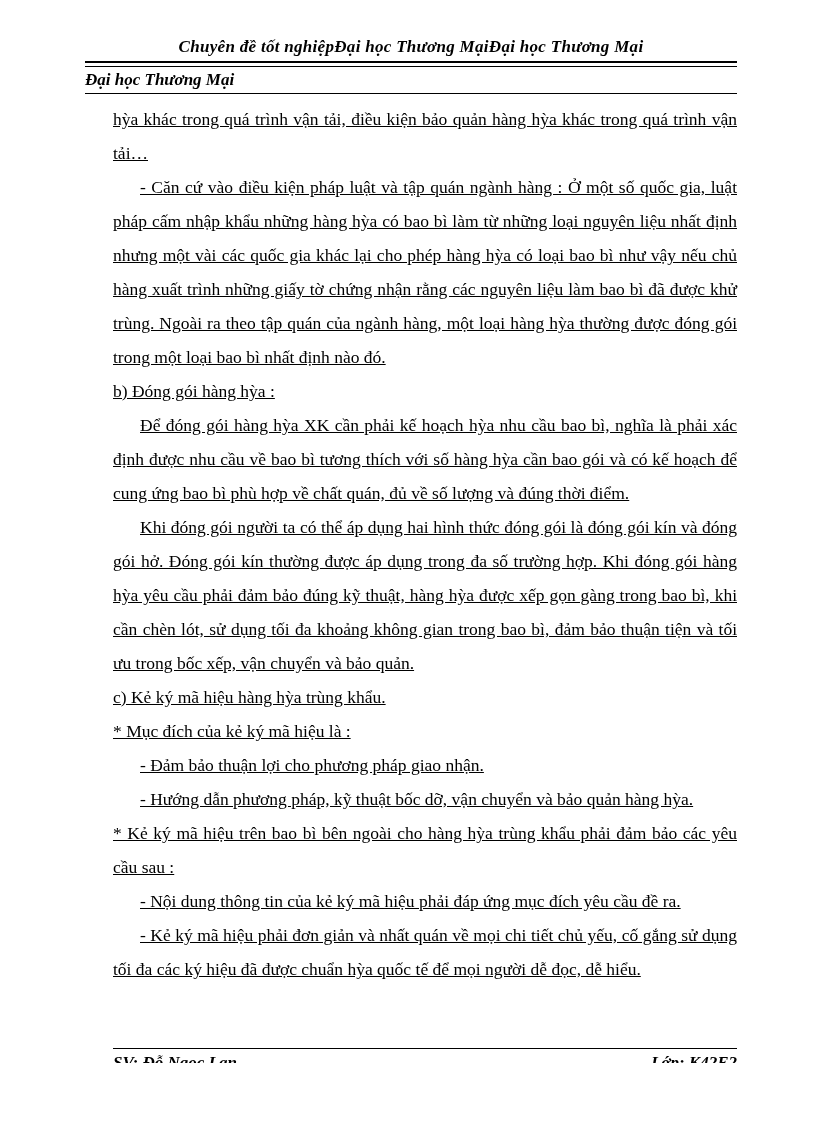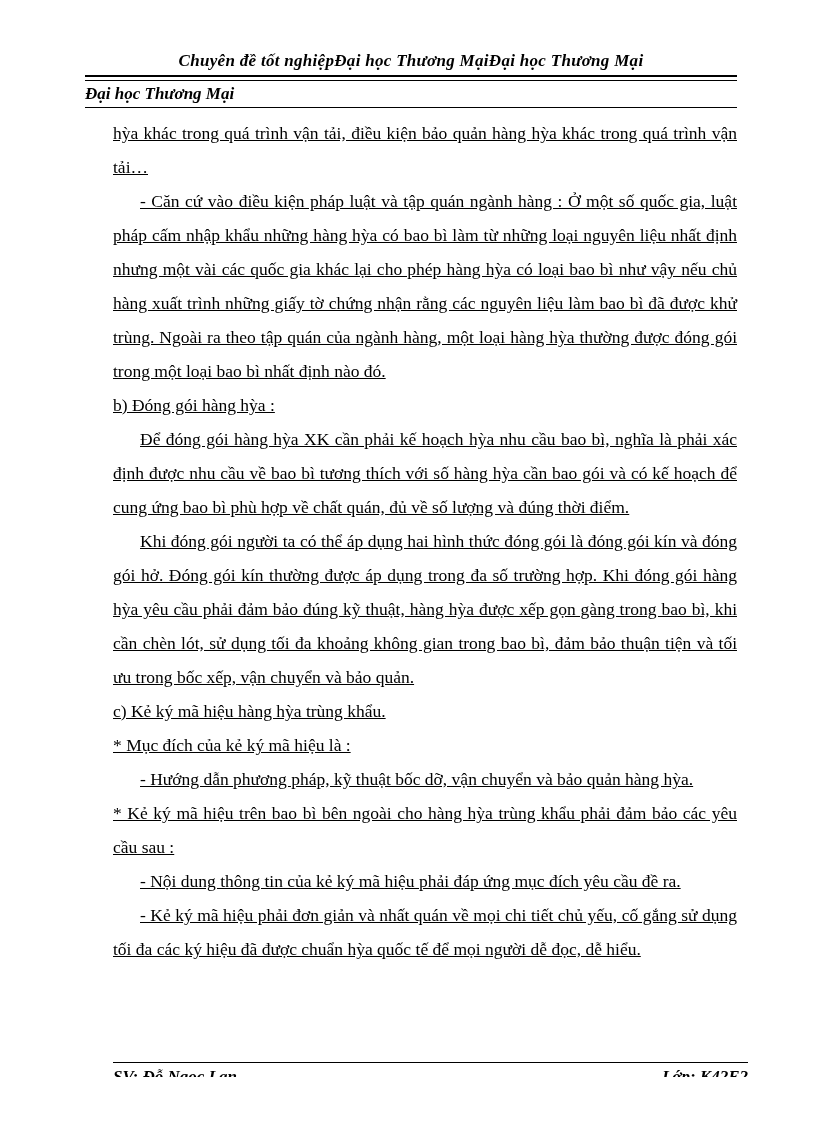--- a/index.html
+++ b/index.html
@@ -4,21 +4,21 @@
 <style>
   html, body {
     margin: 0;
     padding: 0;
     background: #ffffff;
   }
   .page {
     position: relative;
     width: 816px;
     height: 1063px;
-    margin: 14px auto;
+    margin: 0 auto;
     background: #ffffff;
     font-family: "Liberation Serif", "DejaVu Serif", serif;
     color: #000000;
     overflow: hidden;
     border-radius: 6px;
   }
   
   .header {
     padding-top: 36px;
   }
@@ -65,21 +65,21 @@
   .para-indent {
     text-indent: 27px;
   }
   .para-flush {
     text-indent: 0;
   }
   
   .footer {
     position: absolute;
     left: 113px;
-    right: 68px;
+    right: 79px;
     top: 1048px;
   }
   .footer-rule {
     border-top: 1.5px solid #000;
     height: 0;
     margin-bottom: 4px;
   }
   .footer-row {
     display: flex;
     justify-content: space-between;
@@ -109,20 +109,21 @@
   </div>
 
   <div class="body-text">
     <p class="para-flush">hỳa khác trong quá trình vận tải, điều kiện bảo quản hàng hỳa khác trong quá trình vận tải…</p>
     <p class="para-indent">- Căn cứ vào điều kiện pháp luật và tập quán ngành hàng : Ở một số quốc gia, luật pháp cấm nhập khẩu những hàng hỳa có bao bì làm từ những loại nguyên liệu nhất định nhưng một vài các quốc gia khác lại cho phép hàng hỳa có loại bao bì như vậy nếu chủ hàng xuất trình những giấy tờ chứng nhận rằng các nguyên liệu làm bao bì đã được khử trùng. Ngoài ra theo tập quán của ngành hàng, một loại hàng hỳa thường được đóng gói trong một loại bao bì nhất định nào đó.</p>
     <p class="para-flush">b) Đóng gói hàng hỳa :</p>
     <p class="para-indent">Để đóng gói hàng hỳa XK cần phải kế hoạch hỳa nhu cầu bao bì, nghĩa là phải xác định được nhu cầu về bao bì tương thích với số hàng hỳa cần bao gói và có kế hoạch để cung ứng bao bì phù hợp về chất quán, đủ về số lượng và đúng thời điểm.</p>
     <p class="para-indent">Khi đóng gói người ta có thể áp dụng hai hình thức đóng gói là đóng gói kín và đóng gói hở. Đóng gói kín thường được áp dụng trong đa số trường hợp. Khi đóng gói hàng hỳa yêu cầu phải đảm bảo đúng kỹ thuật, hàng hỳa được xếp gọn gàng trong bao bì, khi cần chèn lót, sử dụng tối đa khoảng không gian trong bao bì, đảm bảo thuận tiện và tối ưu trong bốc xếp, vận chuyển và bảo quản.</p>
     <p class="para-flush">c) Kẻ ký mã hiệu hàng hỳa trùng khẩu.</p>
     <p class="para-flush">* Mục đích của kẻ ký mã hiệu là :</p>
+    <p class="para-indent">- Đảm bảo thuận lợi cho phương pháp giao nhận.</p>
     <p class="para-indent">- Hướng dẫn phương pháp, kỹ thuật bốc dỡ, vận chuyển và bảo quản hàng hỳa.</p>
     <p class="para-flush">* Kẻ ký mã hiệu trên bao bì bên ngoài cho hàng hỳa trùng khẩu phải đảm bảo các yêu cầu sau :</p>
     <p class="para-indent">- Nội dung thông tin của kẻ ký mã hiệu phải đáp ứng mục đích yêu cầu đề ra.</p>
     <p class="para-indent">- Kẻ ký mã hiệu phải đơn giản và nhất quán về mọi chi tiết chủ yếu, cố gắng sử dụng tối đa các ký hiệu đã được chuẩn hỳa quốc tế để mọi người dễ đọc, dễ hiểu.</p>
   </div>
 
   <div class="footer">
     <div class="footer-rule"></div>
     <div class="footer-row">
       <span>SV: Đỗ Ngọc Lan</span>

